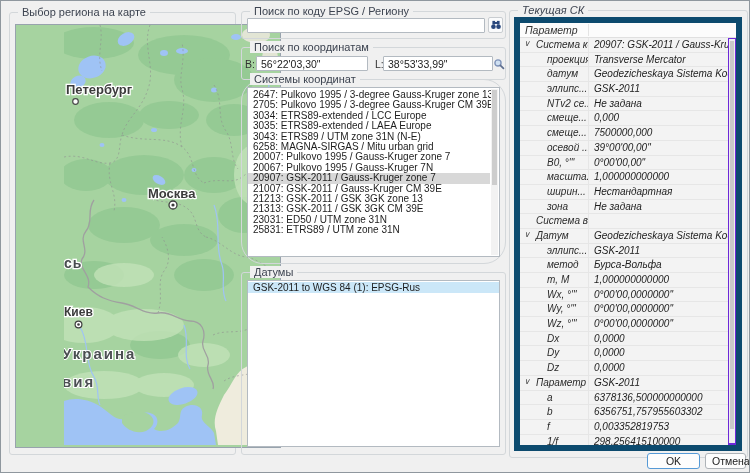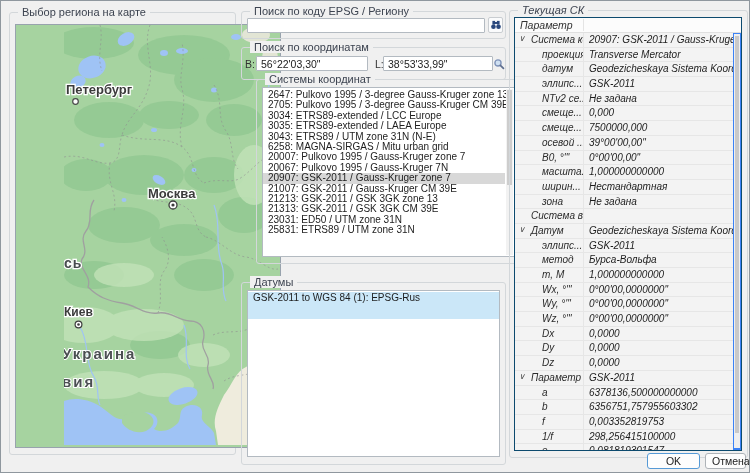--- a/index.html
+++ b/index.html
@@ -18,26 +18,26 @@
   .map text.region-sm{font-size:14px;fill:#474b4e;letter-spacing:1px;}
   
   .tinput{position:absolute;box-sizing:border-box;border:1px solid #b3bac1;background:#fff;font-family:"Liberation Sans",sans-serif;font-size:10.5px;color:#222;padding:1px 4px;border-radius:1px;}
   .flabel{position:absolute;font-size:10.5px;color:#333;}
   .icon-btn{position:absolute;box-sizing:border-box;border:1px solid #c9cdd1;background:#fafbfc;border-radius:2px;padding:0;cursor:pointer;display:flex;align-items:center;justify-content:center;}
   .icon-plain{position:absolute;display:flex;align-items:center;justify-content:center;background:transparent;border:none;padding:0;cursor:pointer;}
   
   .listbox{position:absolute;box-sizing:border-box;background:#fff;border:1px solid #b3bac1;overflow:hidden;}
   .li{height:10.4px;line-height:10.6px;font-size:10px;color:#1d1d1d;padding:0 0 0 5px;white-space:nowrap;}
   .li.sel-gray{background:#d8d8d8;}
-  .li-datum{height:11px;line-height:11px;font-size:10px;color:#1d1d1d;padding:0 0 16px 5px;white-space:nowrap;}
+  .li-datum{height:11px;line-height:11px;font-size:10px;color:#1d1d1d;padding:0 0 0 5px;white-space:nowrap;}
   .li-datum.sel-blue{background:#cbe7f8;}
   .vscroll{position:absolute;top:1px;bottom:1px;right:1px;width:7px;background:#f2f2f2;}
   .vthumb{position:absolute;left:1px;right:1px;background:#cdcdcd;}
   
-  .ptable{position:absolute;box-sizing:border-box;background:#3b82f6;border:1px solid #0c4a6e;overflow:hidden;}
+  .ptable{position:absolute;box-sizing:border-box;background:#6d28d9;border:6px solid #0c4a6e;overflow:hidden;}
   .phead{position:absolute;top:0;left:0;right:0;height:15px;background:#fcfcfc;border-bottom:1px solid #e0e0e0;box-sizing:border-box;}
   .phead .hcell{position:absolute;top:0;height:15px;line-height:15px;font-size:10.5px;color:#333;}
   .hdiv{position:absolute;top:1px;bottom:1px;left:68px;width:1px;background:#e4e4e4;}
   .prows{position:absolute;top:15px;left:0;right:8px;bottom:0;overflow:hidden;}
   .trow{position:relative;height:13.7px;border-bottom:1px solid #e6e6e6;background:#f3f3f3;}
   .tcell{position:absolute;top:0;height:13.7px;line-height:13.7px;font-size:10px;white-space:nowrap;overflow:hidden;}
   .pcell{left:0;width:68px;color:#2b2b2b;}
   .pcell .ptext{position:absolute;top:0;}
   .pcell.lvl0 .ptext{left:16px;}
   .pcell.lvl1 .ptext{left:27px;}
@@ -184,21 +184,21 @@
     <span class="flabel" style="left:133px;top:10px;">L:</span>
     <input class="tinput" style="left: 141px; top: 8px; width: 110px; height: 15px;" value="38°53'33,99&quot;">
     <button class="icon-plain" style="left:251px;top:8px;width:12px;height:15px;">
       <svg width="12" height="12" viewBox="0 0 14 14">
         <circle cx="5.8" cy="5.8" r="3.6" fill="#cfe0f2" stroke="#7f93b9" stroke-width="1.6"></circle>
         <line x1="8.6" y1="8.6" x2="12.2" y2="12.2" stroke="#5f6f8f" stroke-width="2" stroke-linecap="round"></line>
       </svg>
     </button>
   </div>
 
-  <div class="gb" style="left:255px;top:78px;width:263px;height:183px;">
+  <div class="gb" style="left:240px;top:78px;width:263px;height:183px;border-radius:22px;">
     <span class="gb-title">Системы координат</span>
     <div class="listbox" style="left:5px;top:7px;width:253px;height:170px;">
       <div id="cs-items" style="position:absolute;left:0;top:2px;right:9px;">
           <div class="li">2647: Pulkovo 1995 / 3-degree Gauss-Kruger zone 13</div>
           <div class="li">2705: Pulkovo 1995 / 3-degree Gauss-Kruger CM 39E</div>
           <div class="li">3034: ETRS89-extended / LCC Europe</div>
           <div class="li">3035: ETRS89-extended / LAEA Europe</div>
           <div class="li">3043: ETRS89 / UTM zone 31N (N-E)</div>
           <div class="li">6258: MAGNA-SIRGAS / Mitu urban grid</div>
           <div class="li">20007: Pulkovo 1995 / Gauss-Kruger zone 7</div>
@@ -209,21 +209,21 @@
           <div class="li">21313: GSK-2011 / GSK 3GK CM 39E</div>
           <div class="li">23031: ED50 / UTM zone 31N</div>
           <div class="li">25831: ETRS89 / UTM zone 31N</div>
         </div>
       <div class="vscroll">
           <div class="vthumb" style="top:1px;height:95px;"></div>
         </div>
     </div>
   </div>
 
-  <div class="gb" style="left:240px;top:271px;width:263px;height:181px;margin-top:10px;">
+  <div class="gb" style="left:240px;top:271px;width:263px;height:181px;">
     <span class="gb-title">Датумы</span>
     <div class="listbox" style="left:5px;top:7px;width:253px;height:167px;">
       <div id="datum-items" style="position:absolute;left:0;top:1px;right:0;">
           <div class="li-datum sel-blue">GSK-2011 to WGS 84 (1): EPSG-Rus</div>
         </div>
     </div>
   </div>
 
   <div class="gb" style="left:508px;top:9px;width:237px;height:446px;font-style:italic;">
     <span class="gb-title">Текущая СК</span>

